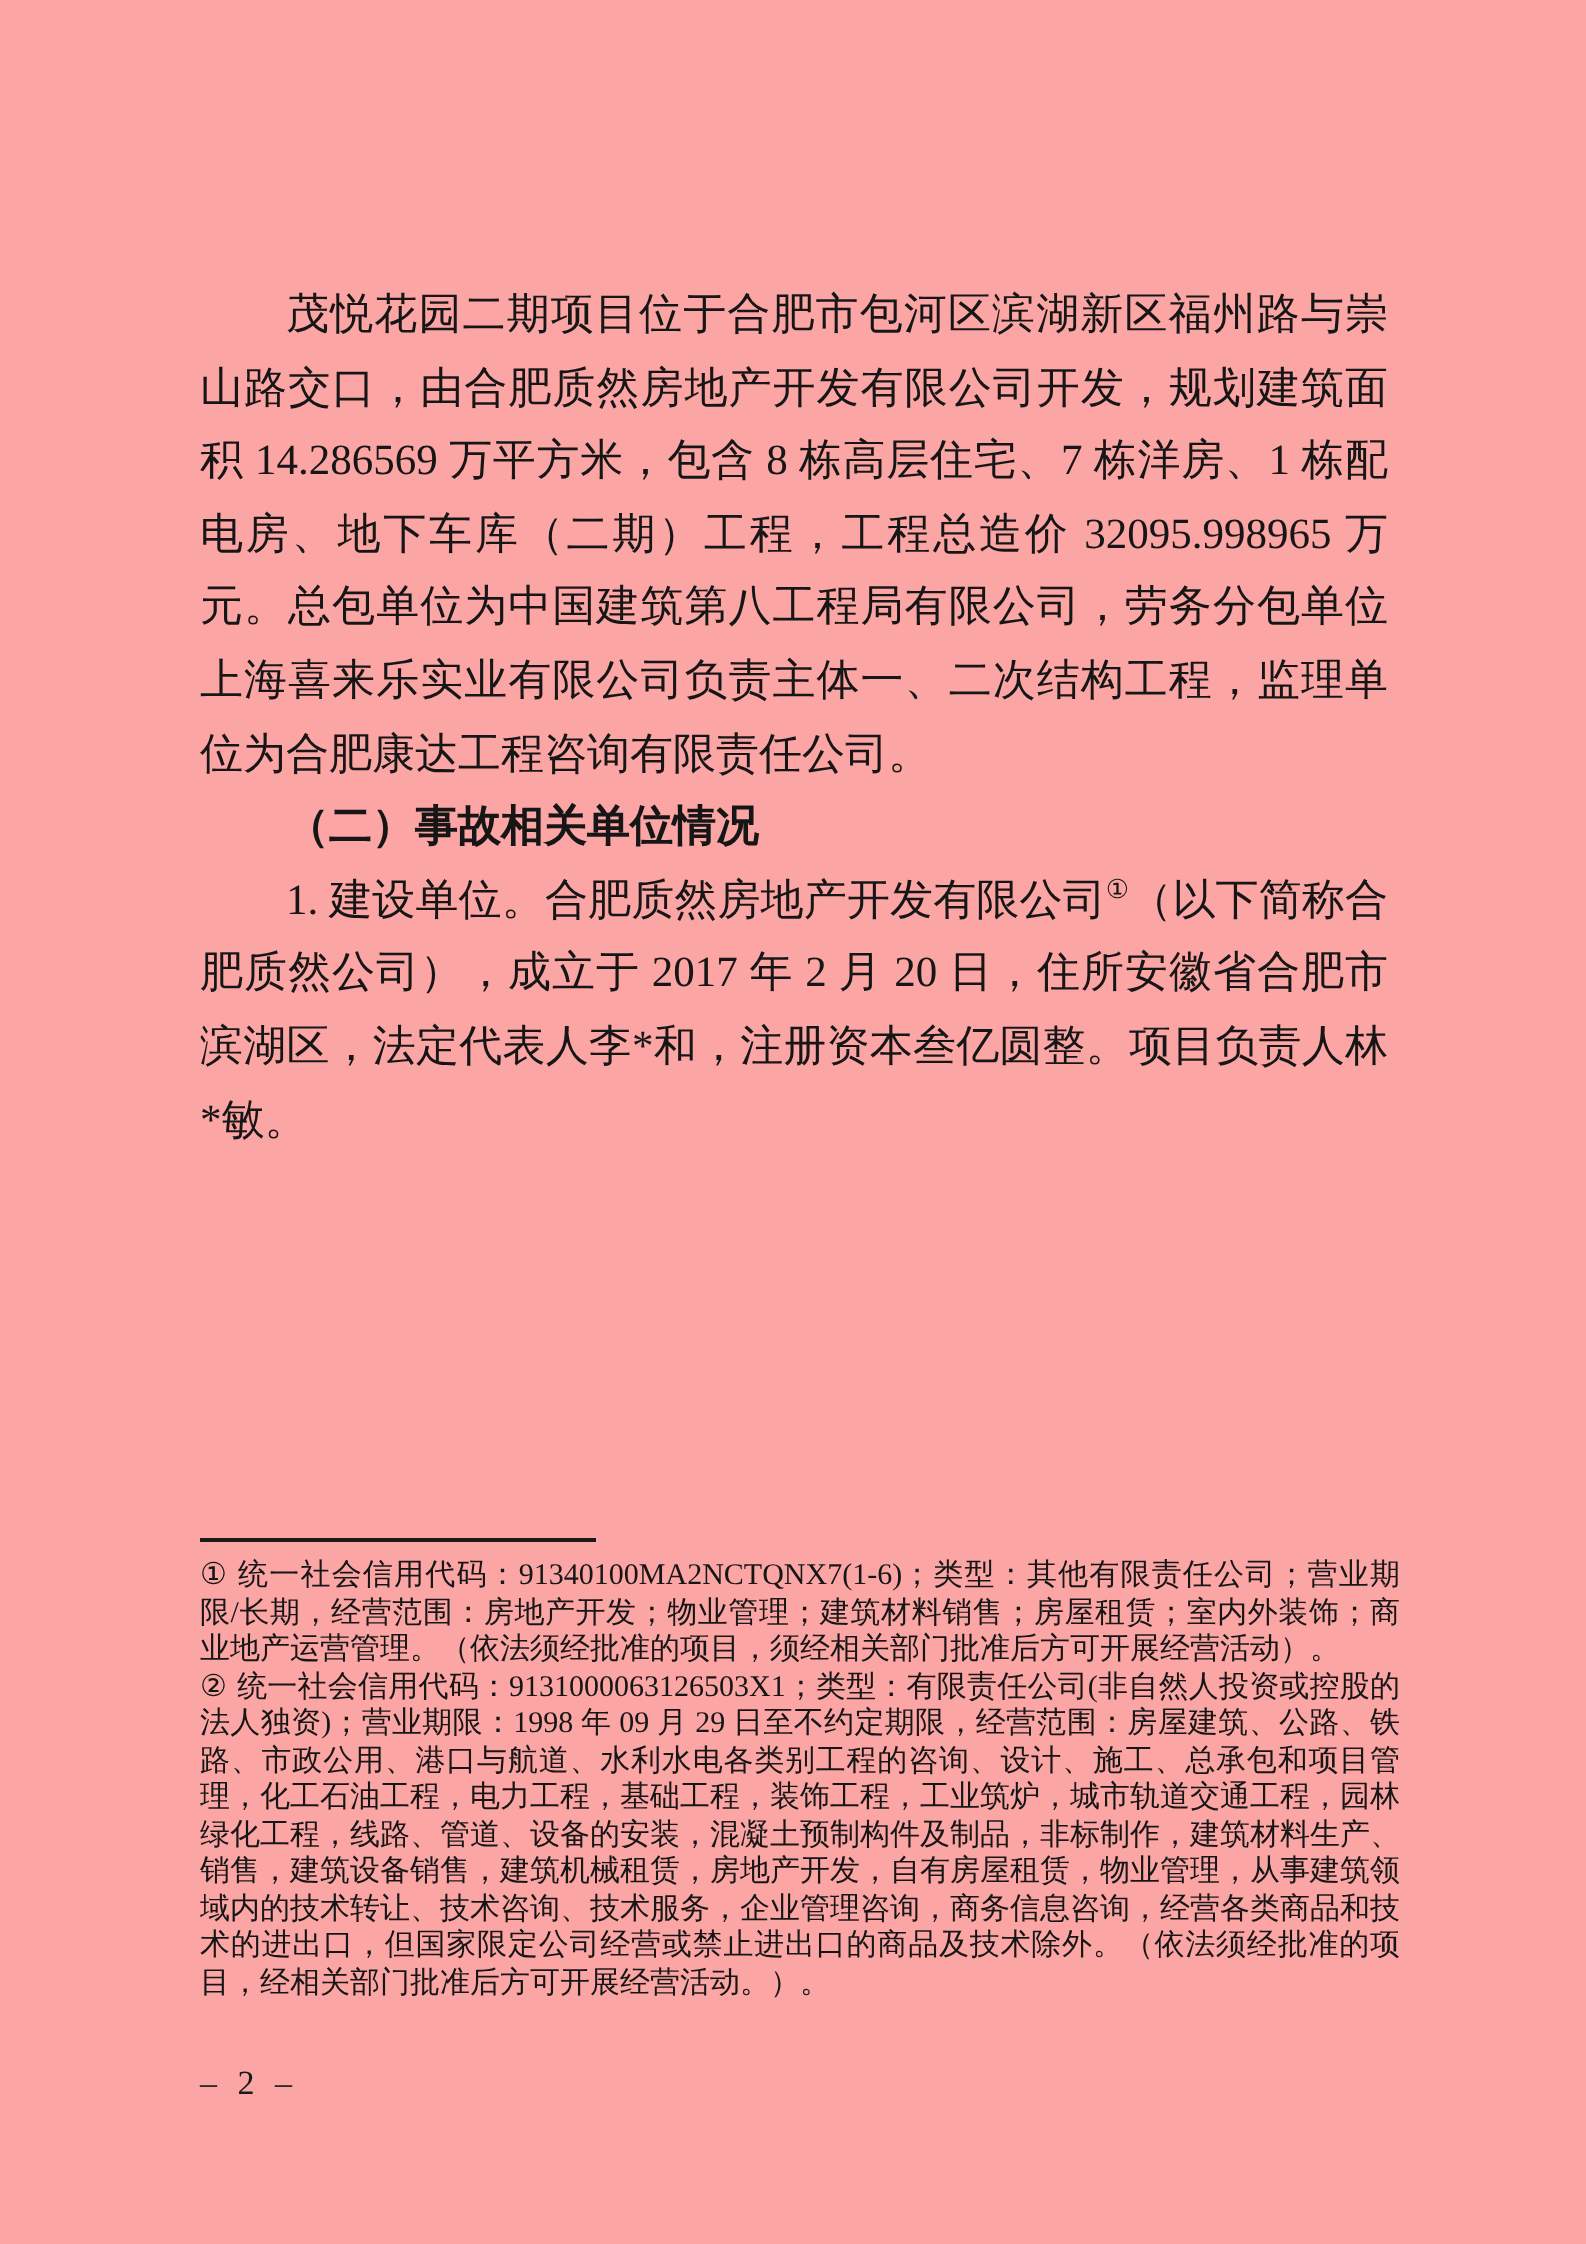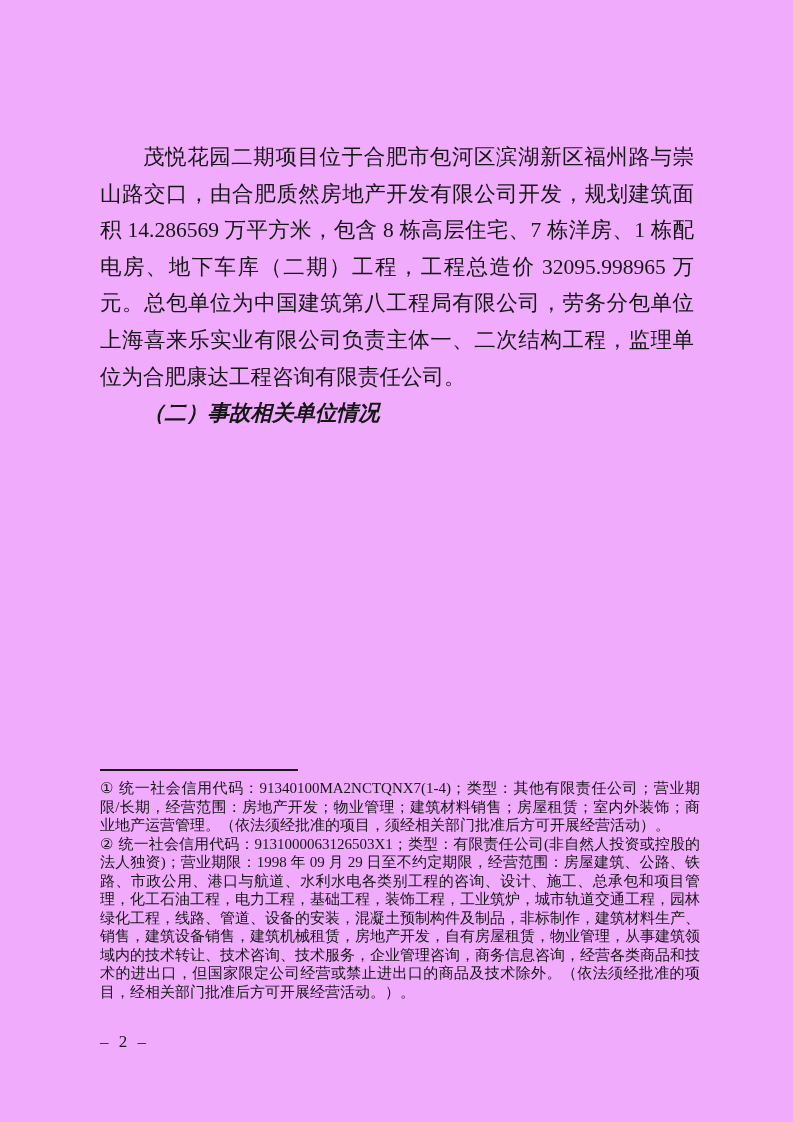--- a/index.html
+++ b/index.html
@@ -4,42 +4,41 @@
 <style>
   html, body {
     margin: 0;
     padding: 0;
     background: #ffffff;
   }
   .page {
     position: relative;
     width: 793px;
     height: 1122px;
-    background: #f0abfc;
+    background: #fca5a5;
     font-family: "Liberation Serif", "DejaVu Serif", serif;
     color: #161616;
     overflow: hidden;
   }
   .content {
     position: absolute;
     left: 100px;
     top: 139px;
     width: 594px;
   }
   .para {
     margin: 0;
     font-size: 21.5px;
     line-height: 36.6px;
     text-align: justify;
     text-indent: 2em;
     word-break: break-all;
   }
   .heading {
     font-weight: bold;
-    font-style: italic;
   }
   .fnref {
     font-size: 13px;
     line-height: 0;
     vertical-align: super;
   }
   .footnote-area {
     position: absolute;
     left: 100px;
     top: 769px;
@@ -76,29 +75,30 @@
 
 <div class="page">
 
   <main class="content">
 
     <p class="para">茂悦花园二期项目位于合肥市包河区滨湖新区福州路与崇山路交口，由合肥质然房地产开发有限公司开发，规划建筑面积 14.286569 万平方米，包含 8 栋高层住宅、7 栋洋房、1 栋配电房、地下车库（二期）工程，工程总造价 32095.998965 万元。总包单位为中国建筑第八工程局有限公司，劳务分包单位上海喜来乐实业有限公司负责主体一、二次结构工程，监理单位为合肥康达工程咨询有限责任公司。</p>
 
 
     <p class="para heading">（二）事故相关单位情况</p>
 
+    <p class="para"><span>1. 建设单位。合肥质然房地产开发有限公司</span><sup class="fnref">①</sup><span>（以下简称合肥质然公司），成立于 2017 年 2 月 20 日，住所安徽省合肥市滨湖区，法定代表人李*和，注册资本叁亿圆整。项目负责人林*敏。</span></p>
 
 
   </main>
 
   <div class="footnote-area">
 
     <div class="fn-sep"></div>
 
-    <p class="footnote"><span class="fn-marker">①</span><span>统一社会信用代码：91340100MA2NCTQNX7(1-4)；类型：其他有限责任公司；营业期限/长期，经营范围：房地产开发；物业管理；建筑材料销售；房屋租赁；室内外装饰；商业地产运营管理。（依法须经批准的项目，须经相关部门批准后方可开展经营活动）。</span></p>
+    <p class="footnote"><span class="fn-marker">①</span><span>统一社会信用代码：91340100MA2NCTQNX7(1-6)；类型：其他有限责任公司；营业期限/长期，经营范围：房地产开发；物业管理；建筑材料销售；房屋租赁；室内外装饰；商业地产运营管理。（依法须经批准的项目，须经相关部门批准后方可开展经营活动）。</span></p>
 
     <p class="footnote"><span class="fn-marker">②</span><span>统一社会信用代码：9131000063126503X1；类型：有限责任公司(非自然人投资或控股的法人独资)；营业期限：1998 年 09 月 29 日至不约定期限，经营范围：房屋建筑、公路、铁路、市政公用、港口与航道、水利水电各类别工程的咨询、设计、施工、总承包和项目管理，化工石油工程，电力工程，基础工程，装饰工程，工业筑炉，城市轨道交通工程，园林绿化工程，线路、管道、设备的安装，混凝土预制构件及制品，非标制作，建筑材料生产、销售，建筑设备销售，建筑机械租赁，房地产开发，自有房屋租赁，物业管理，从事建筑领域内的技术转让、技术咨询、技术服务，企业管理咨询，商务信息咨询，经营各类商品和技术的进出口，但国家限定公司经营或禁止进出口的商品及技术除外。（依法须经批准的项目，经相关部门批准后方可开展经营活动。）。</span></p>
 
   </div>
 
   <div class="page-number">– 2 –</div>
 
 </div>
 
 </body></html>

